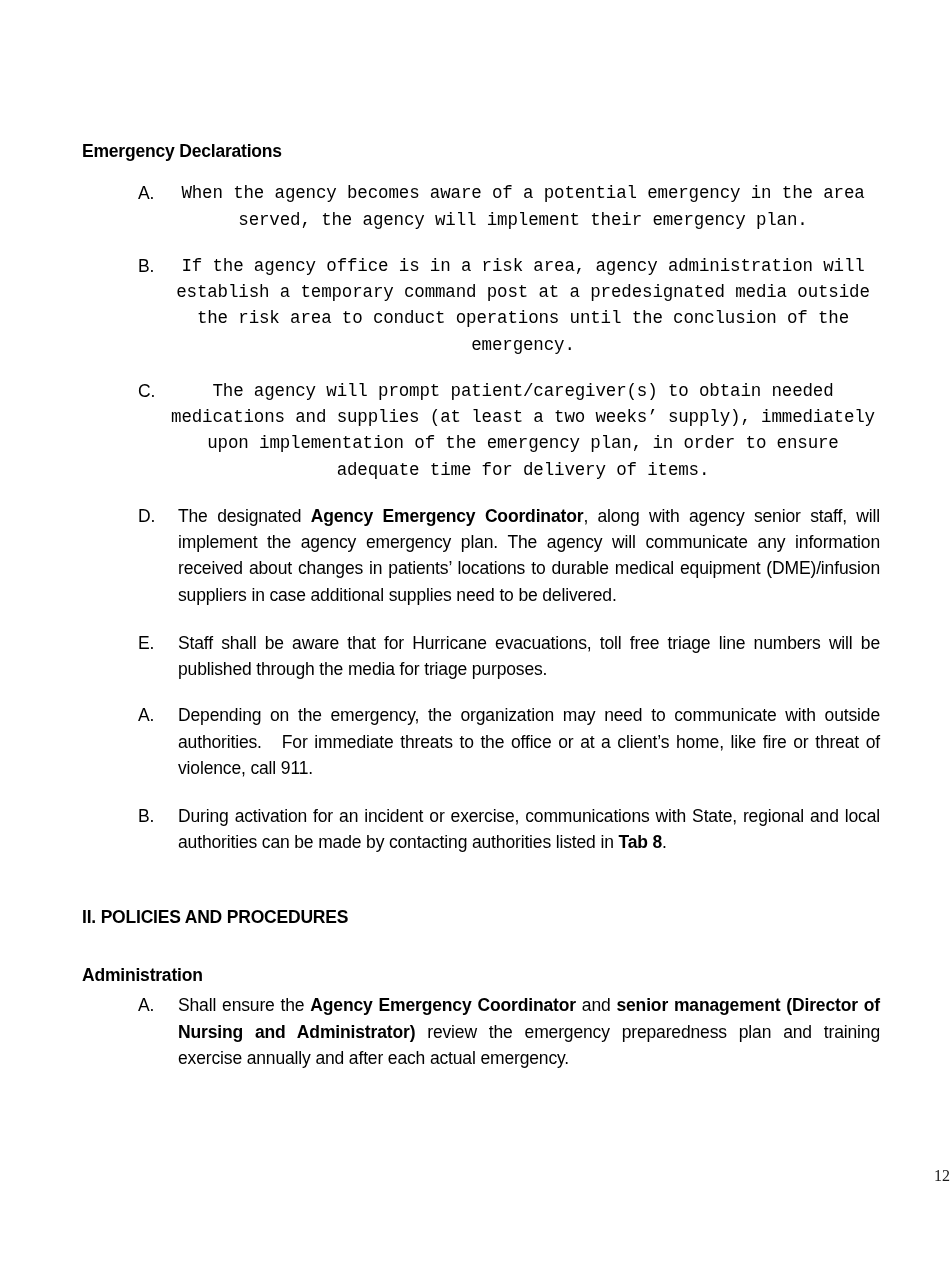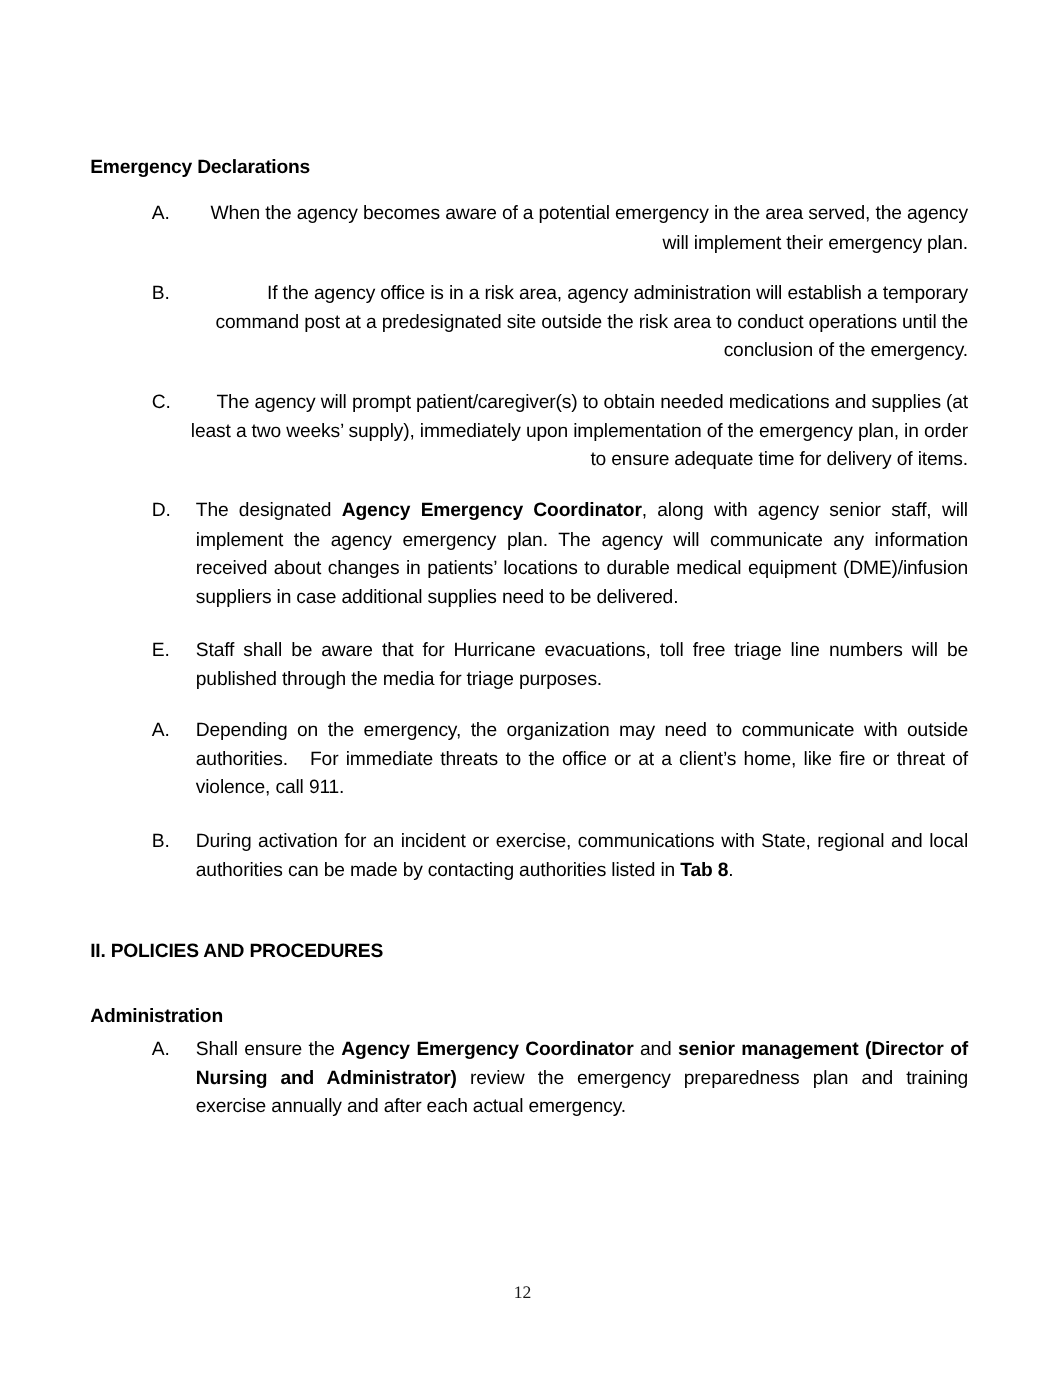--- a/index.html
+++ b/index.html
@@ -80,42 +80,42 @@
   .item.wide > .marker {
     position: absolute;
     left: 56px;
     top: 0;
     width: 30px;
     text-align: left;
   }
 
   .item .body { display: block; }
   .item.justify .body { text-align: justify; }
-  .item.ragged .body { text-align: right; }
+  .item.ragged .body { text-align: center; font-family: Liberation Mono, monospace; }
 
   .marker { font-size: 17.5px; }
 
   b, .b { font-weight: bold; }
 
   .gap-wide { white-space: pre; }
 
   
   .list-emergency .item { margin-bottom: 20px; }
   .list-emergency .item.d { margin-bottom: 22px; }
   .list-coordination { margin-top: 2px; }
   .list-coordination .item { margin-bottom: 22px; }
   .list-admin .item { margin-bottom: 0; }
 
   
   .page-number {
     position: absolute;
     left: 0;
     top: 1167px;
     width: 950px;
-    text-align: center;
+    text-align: right;
     font-family: "Liberation Serif", "DejaVu Serif", serif;
     font-size: 16px;
     color: #1a1a1a;
   }
 </style>
 </head>
 <body>
 
 <div class="page">
   <div class="content">
@@ -124,21 +124,21 @@
 
     <ul class="list list-emergency">
 
       <li class="item narrow ragged">
         <span class="marker">A.</span>
         <span class="body">When the agency becomes aware of a potential emergency in the area served, the agency will implement their emergency plan.</span>
       </li>
 
       <li class="item narrow ragged">
         <span class="marker">B.</span>
-        <span class="body">If the agency office is in a risk area, agency administration will establish a temporary command post at a predesignated site outside the risk area to conduct operations until the conclusion of the emergency.</span>
+        <span class="body">If the agency office is in a risk area, agency administration will establish a temporary command post at a predesignated media outside the risk area to conduct operations until the conclusion of the emergency.</span>
       </li>
 
       <li class="item narrow ragged">
         <span class="marker">C.</span>
         <span class="body">The agency will prompt patient/caregiver(s) to obtain needed medications and supplies (at least a two weeks’ supply), immediately upon implementation of the emergency plan, in order to ensure adequate time for delivery of items.</span>
       </li>
 
       <li class="item wide justify d">
         <span class="marker">D.</span>
         <span class="body"><span>The designated </span><b>Agency Emergency Coordinator</b><span>, along with agency senior staff, will implement the agency emergency plan. The agency will communicate any information received about changes in patients’ locations to durable medical equipment (DME)/infusion suppliers in case additional supplies need to be delivered.</span></span>

